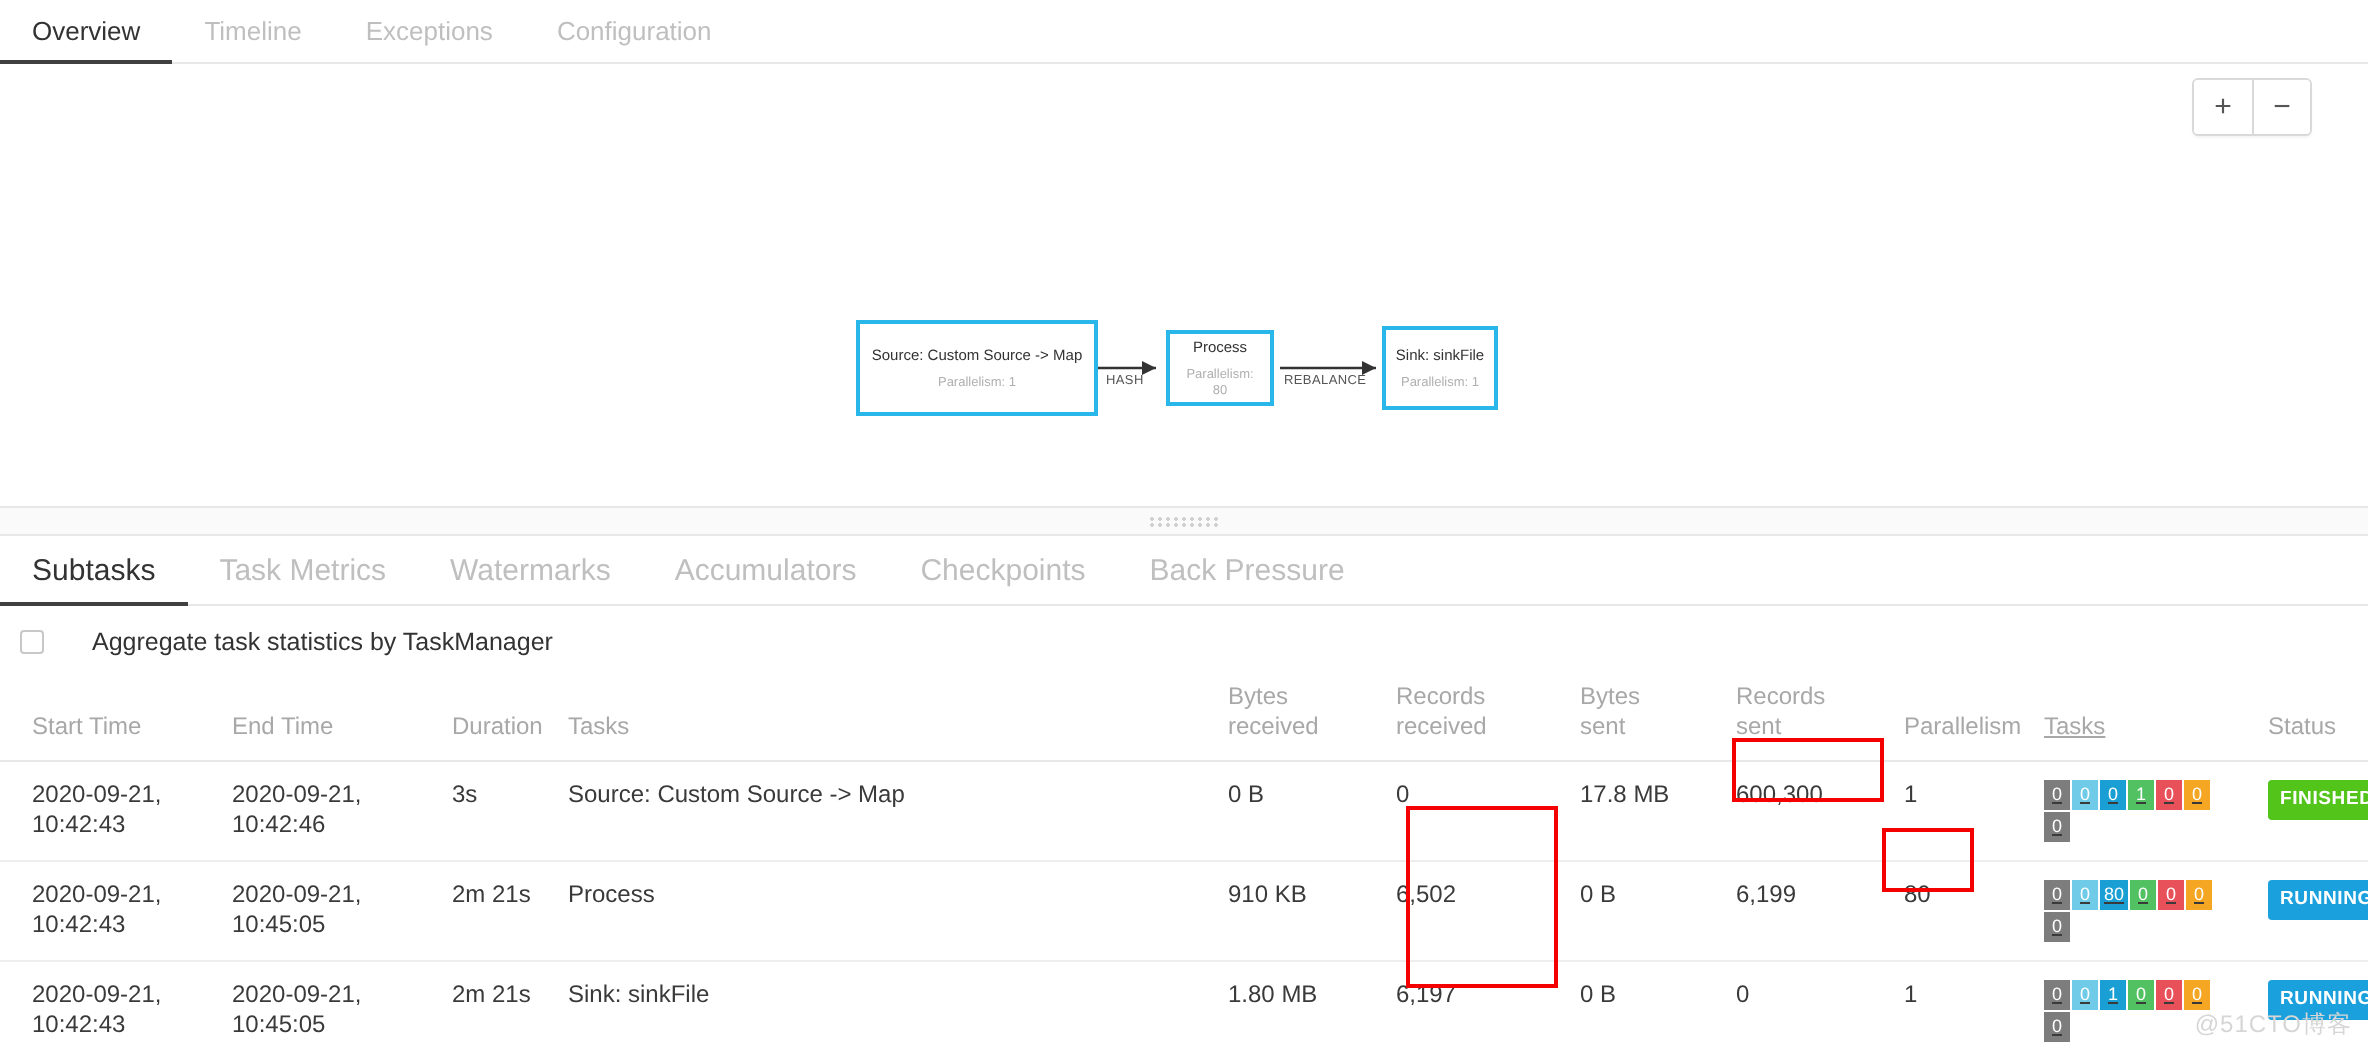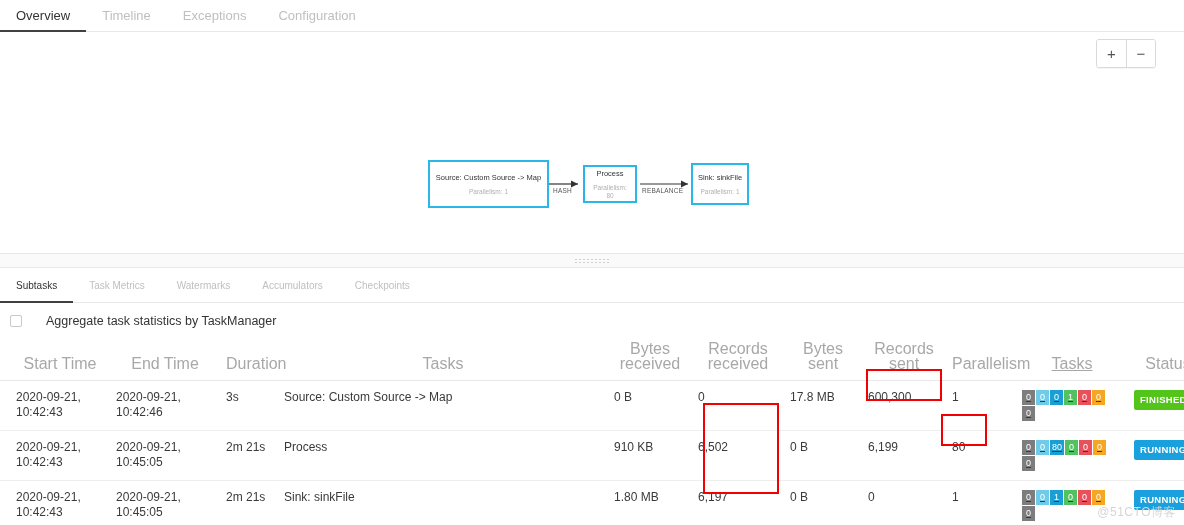--- a/index.html
+++ b/index.html
@@ -117,21 +117,21 @@
 
   
   .bottom-tabs {
     height: 35px;
     border-bottom: 1px solid #e8e8e8;
     display: flex;
     align-items: flex-end;
     background: #fff;
   }
   .bottom-tab {
-    font-size: 10px;
+    font-size: 15px;
     color: #bfbfbf;
     padding: 0 16px 10px 16px;
     line-height: 13px;
     cursor: pointer;
     white-space: nowrap;
   }
   .bottom-tab.active {
     color: #333;
     border-bottom: 2px solid #404040;
     margin-bottom: -1px;
@@ -155,24 +155,24 @@
   }
   .agg-label { font-size: 12.5px; color: #333; cursor: pointer; }
 
   
   table.subtasks {
     width: 100%;
     border-collapse: collapse;
     table-layout: fixed;
   }
   table.subtasks thead th {
-    font-size: 16px;
+    font-size: 12px;
     font-weight: normal;
     color: #a8a8a8;
-    text-align: center;
+    text-align: left;
     vertical-align: bottom;
     padding: 4px 6px 9px 6px;
     border-bottom: 1px solid #e8e8e8;
     line-height: 15px;
   }
   table.subtasks tbody td {
     font-size: 12px;
     color: #3a3a3a;
     text-align: left;
     vertical-align: top;
@@ -282,20 +282,21 @@
 <div class="splitter">
   <div class="grip"></div>
 </div>
 
 <div class="bottom-tabs">
   <div class="bottom-tab active">Subtasks</div>
   <div class="bottom-tab">Task Metrics</div>
   <div class="bottom-tab">Watermarks</div>
   <div class="bottom-tab">Accumulators</div>
   <div class="bottom-tab">Checkpoints</div>
+  <div class="bottom-tab">Back Pressure</div>
 </div>
 
 <div class="agg-row">
   <span class="cbox"></span>
   <span class="agg-label">Aggregate task statistics by TaskManager</span>
 </div>
 
 <table class="subtasks">
   <thead>
     <tr>

